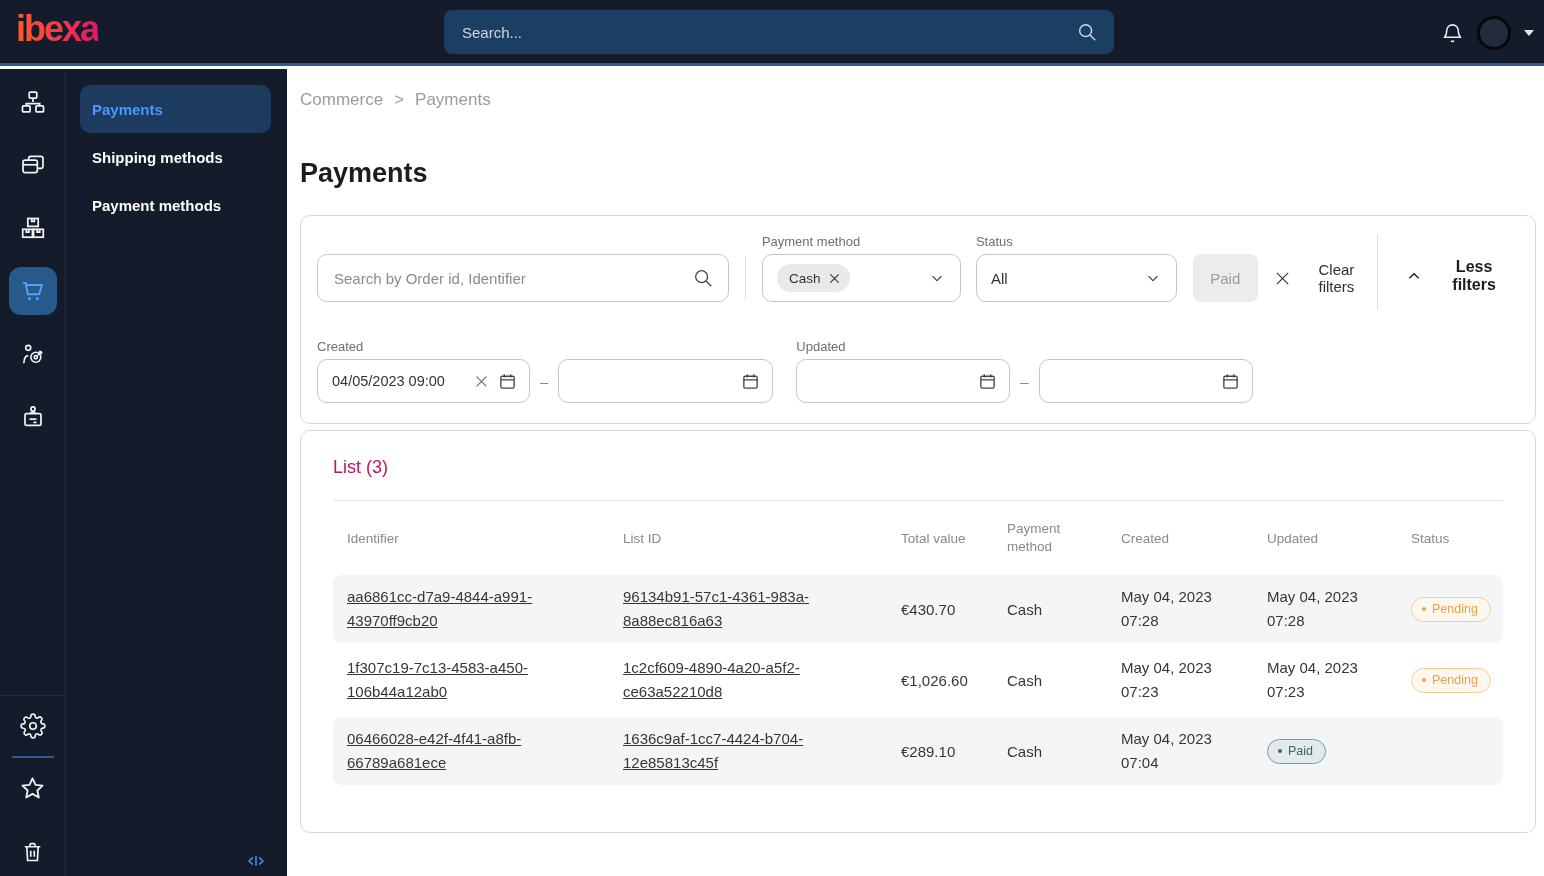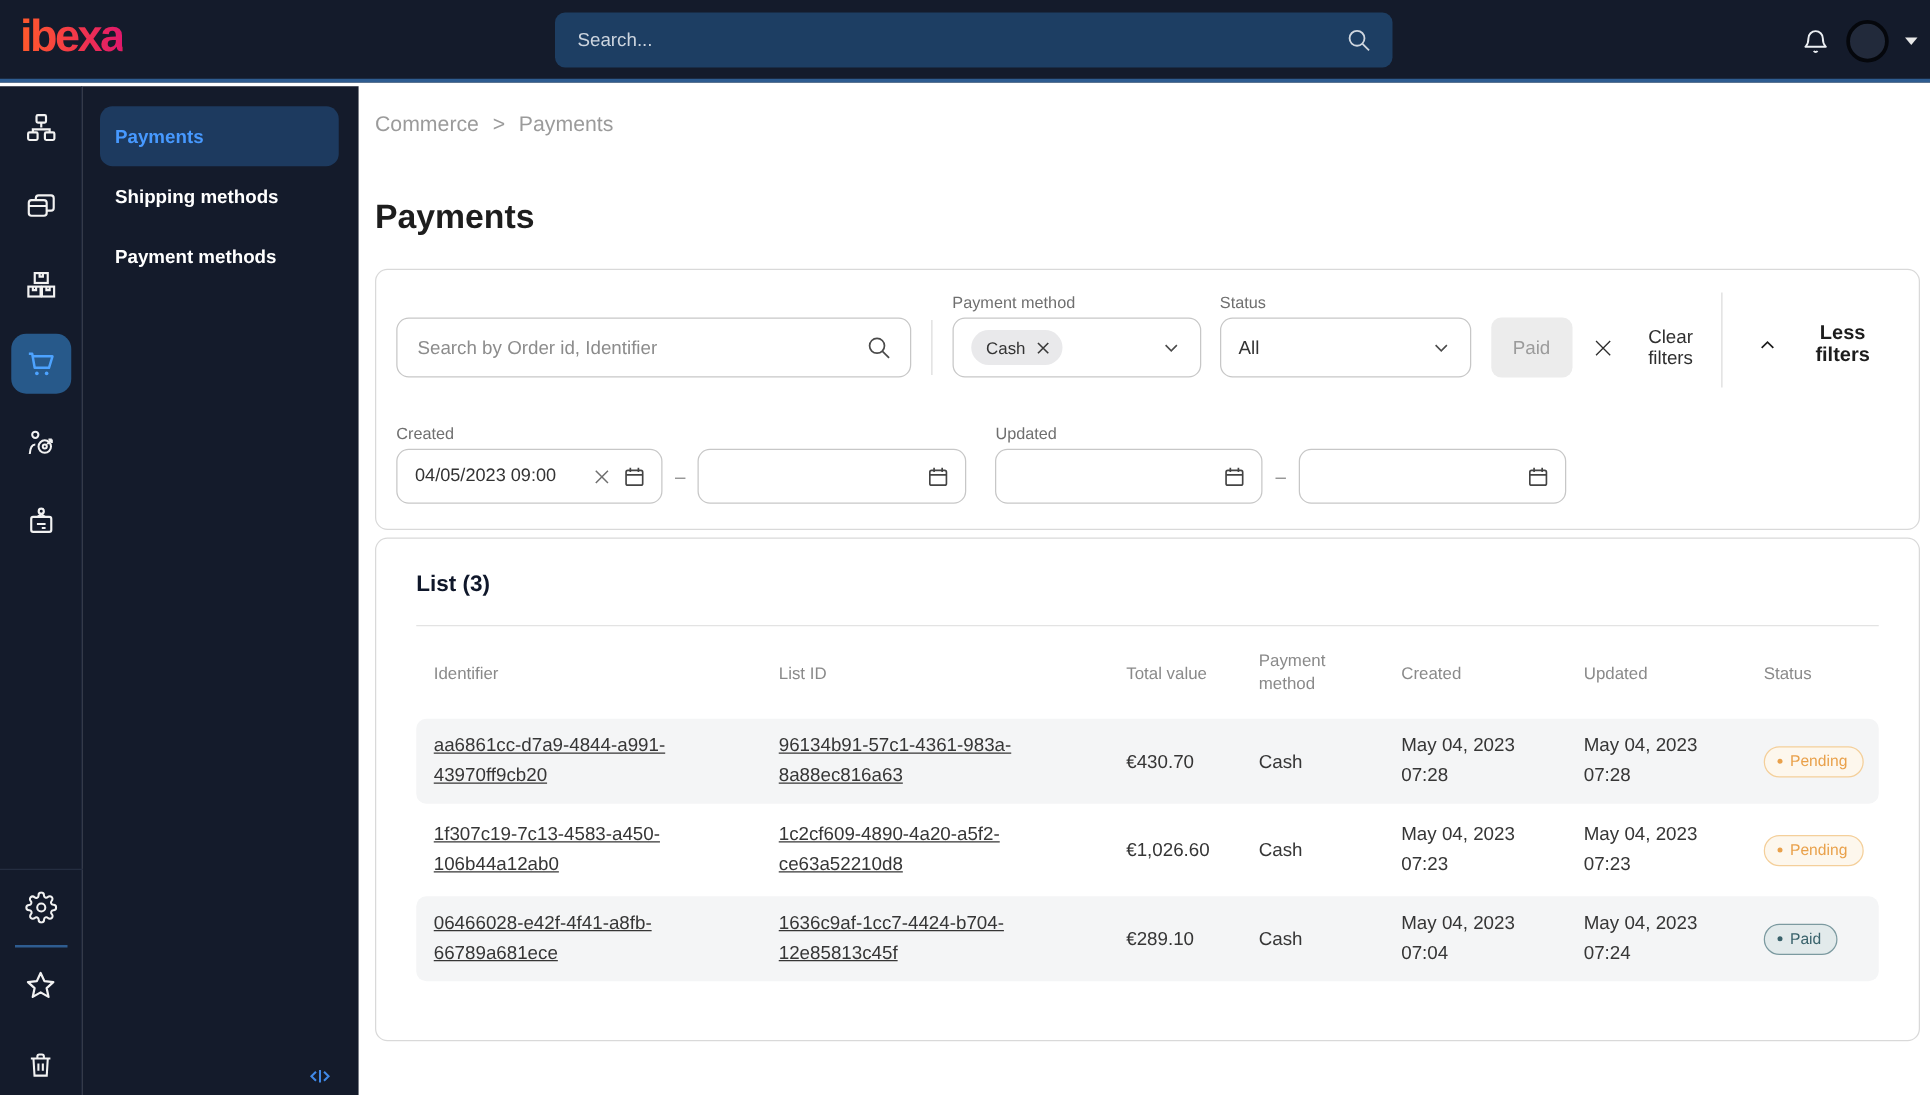--- a/index.html
+++ b/index.html
@@ -125,21 +125,21 @@
   }
   .date-input input {
     flex:1; min-width:0; border:none; outline:none; font-size:14.5px; color:#333;
     font-family:inherit; background:transparent;
   }
   .di-w1 { width:213px; } .di-w2 { width:215px; } .di-w3 { width:214px; }
   .dash { color:#8a8a8a; margin:0 10px; font-size:15px; }
   .fgroup-updated { margin-left:23px; }
   
   .list-card { margin:6px 8px 0 13px; padding:26px 32px 44px 32px; min-height:398px; }
-  .list-title { font-size:18px; font-weight:700; color:#0f172a; }
+  .list-title { font-size:18px; font-weight:400; color:#be185d; }
   .list-hr { border:none; border-top:1px solid #e3e3e3; margin:22px 0 0 0; }
   .grid7 {
     display:grid;
     grid-template-columns:290px 278px 106px 114px 146px 144px 1fr;
     align-items:center;
   }
   .thead { min-height:74px; color:#8a8a8a; font-size:13.5px; }
   .thead > div:first-child { padding-left:14px; }
   .th-pm { padding-right:34px; line-height:1.35; }
   .trow { min-height:68px; font-size:15px; color:#363636; border-radius:8px; margin-bottom:3px; }
@@ -412,20 +412,19 @@
             <span>Pending</span>
           </span></div>
     </div>
 
     <div class="grid7 trow odd">
       <div class="cell-link"><a href="#">06466028-e42f-4f41-a8fb-66789a681ece</a></div>
       <div class="cell-link"><a href="#">1636c9af-1cc7-4424-b704-12e85813c45f</a></div>
       <div>€289.10</div>
       <div>Cash</div>
       <div class="cell-date">May 04, 2023 07:04</div>
-      <div class="cell-date">May 04, 2023 07:24</div>
       <div><span class="badge paid">
             <span class="dot"></span>
             <span>Paid</span>
           </span></div>
     </div>
   </div>
 </div>
 
 </body></html>

